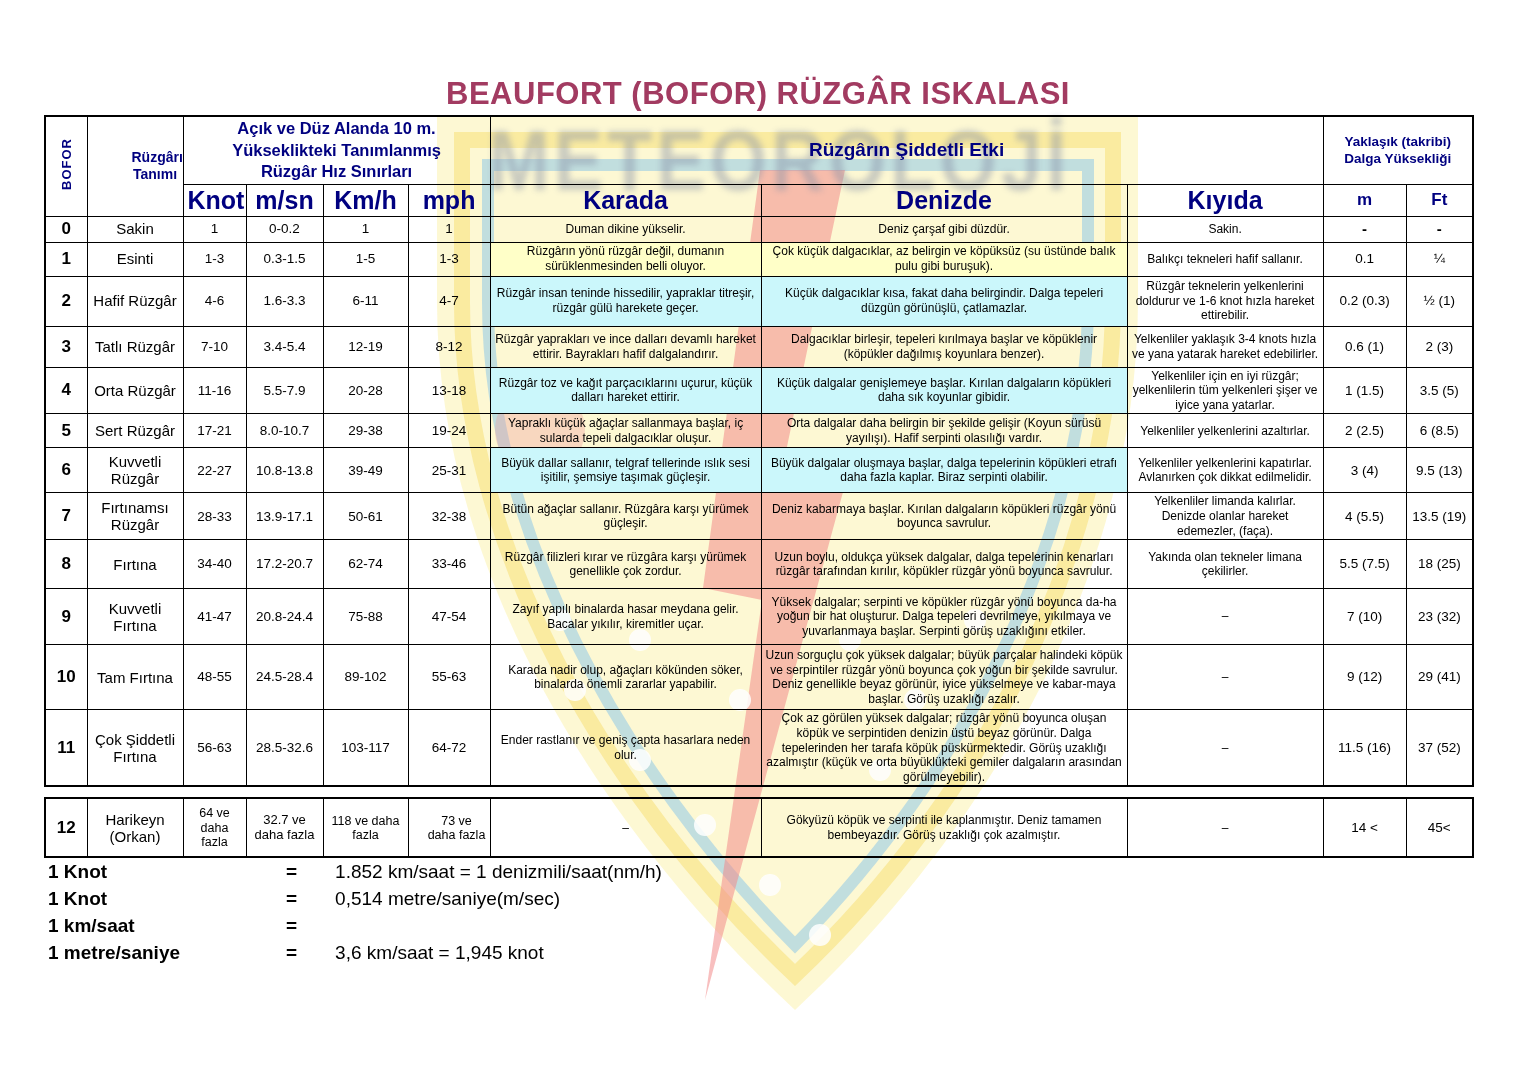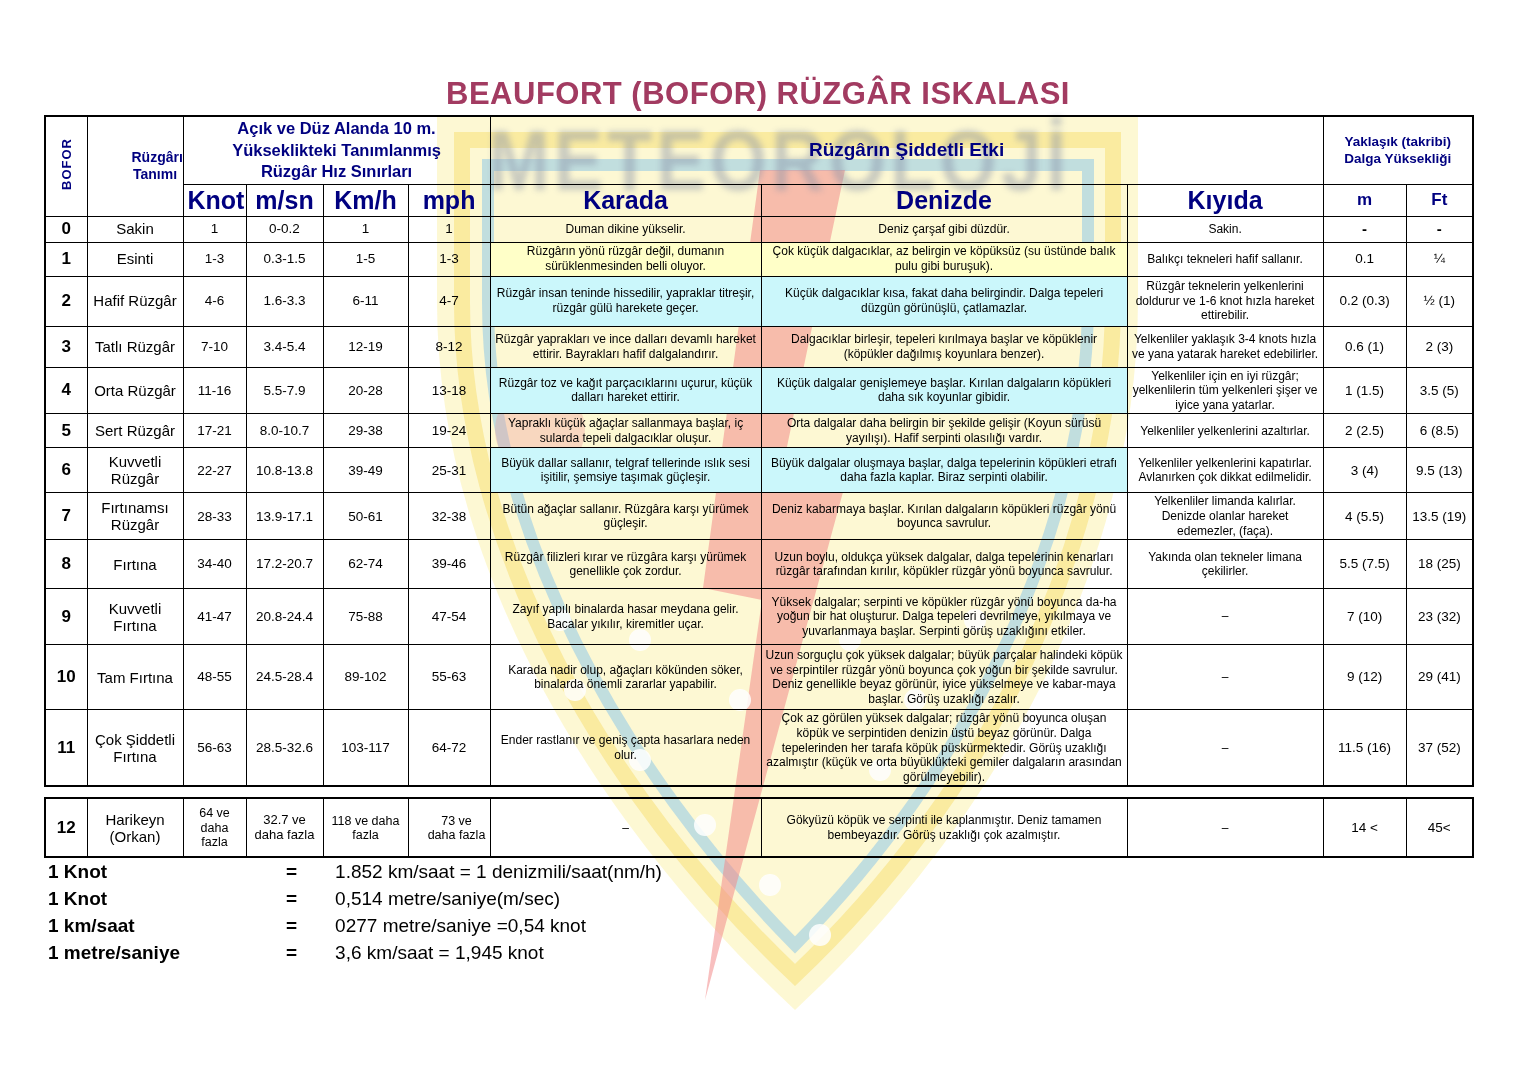--- a/index.html
+++ b/index.html
@@ -222,21 +222,21 @@
             <td class="cell-desc cell-kiyida">Yelkenliler limanda kalırlar. Denizde olanlar hareket edemezler, (faça).</td>
             <td class="cell-num cell-m">4 (5.5)</td>
             <td class="cell-num cell-ft">13.5 (19)</td>
           </tr>
           <tr class="band-none" style="height: 49px;">
             <td class="cell-bofor cell-bofor">8</td>
             <td class="cell-name cell-name">Fırtına</td>
             <td class="cell-num cell-knot">34-40</td>
             <td class="cell-num cell-msn">17.2-20.7</td>
             <td class="cell-num cell-kmh">62-74</td>
-            <td class="cell-num cell-mph">39-46</td>
+            <td class="cell-num cell-mph">33-46</td>
             <td class="cell-desc cell-karada">Rüzgâr filizleri kırar ve rüzgâra karşı yürümek genellikle çok zordur.</td>
             <td class="cell-desc cell-denizde">Uzun boylu,  oldukça yüksek dalgalar, dalga tepelerinin kenarları rüzgâr tarafından kırılır,  köpükler rüzgâr yönü boyunca savrulur.</td>
             <td class="cell-desc cell-kiyida">Yakında olan tekneler limana çekilirler.</td>
             <td class="cell-num cell-m">5.5 (7.5)</td>
             <td class="cell-num cell-ft">18 (25)</td>
           </tr>
           <tr class="band-none" style="height: 56px;">
             <td class="cell-bofor cell-bofor">9</td>
             <td class="cell-name cell-name">Kuvvetli Fırtına</td>
             <td class="cell-num cell-knot">41-47</td>
@@ -317,21 +317,20 @@
       <span class="note-value">1.852 km/saat =  1 denizmili/saat(nm/h)</span>
     </div>
     <div class="note-row">
       <span class="note-label">1 Knot</span>
       <span class="note-eq">=</span>
       <span class="note-value">0,514 metre/saniye(m/sec)</span>
     </div>
     <div class="note-row">
       <span class="note-label">1 km/saat</span>
       <span class="note-eq">=</span>
-      <span class="note-value">0277 metre/saniye =0,54 knot</span>
     </div>
     <div class="note-row">
       <span class="note-label">1 metre/saniye</span>
       <span class="note-eq">=</span>
       <span class="note-value">3,6 km/saat  = 1,945 knot</span>
     </div>
   </div>
 
 </div>
 

